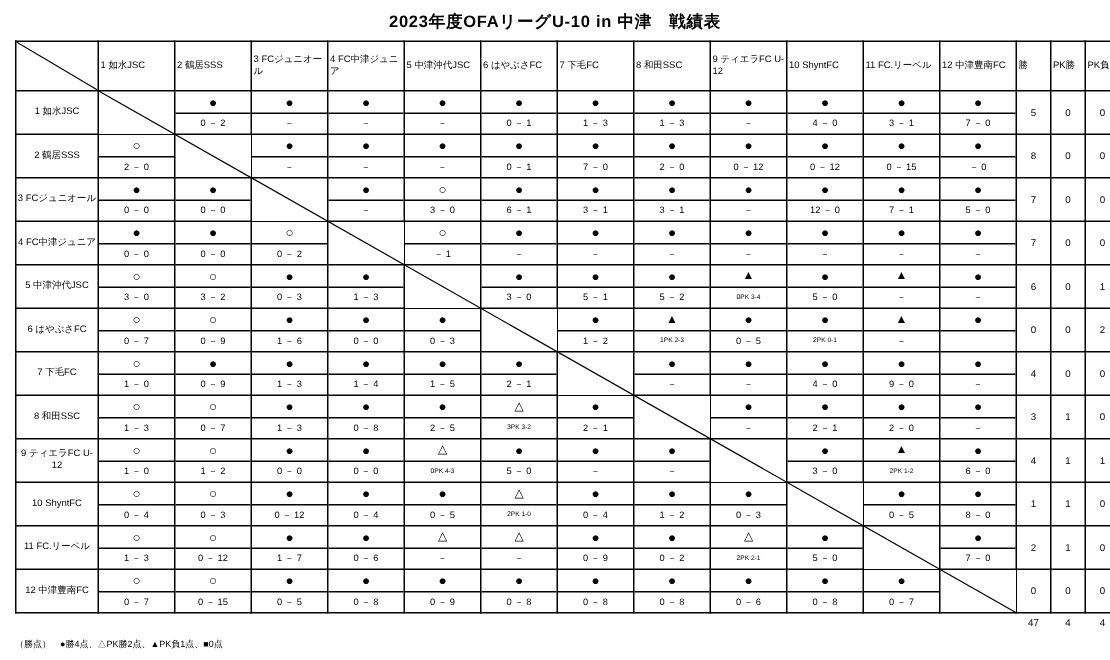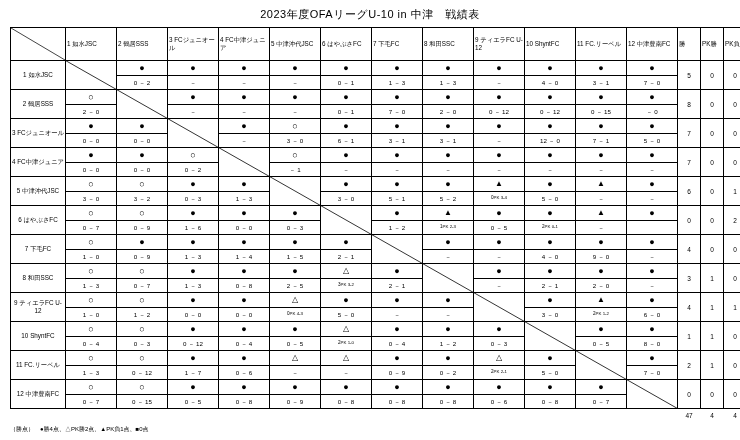--- a/index.html
+++ b/index.html
@@ -6,21 +6,21 @@
   body{
     width:740px;height:440px;
     background:#ffffff;
     font-family:"Liberation Sans", sans-serif;
     color:#000;
     overflow:hidden;
   }
   #title{
     text-align:center;
     font-size:11px;
-    font-weight:normal;
+    font-weight:bold;
     letter-spacing:0.5px;
     padding-top:7px;
     padding-bottom:5px;
   }
   #wrap{
     padding:0 10px;
     box-sizing:border-box;
     width:740px;
   }
   table.matrix{

